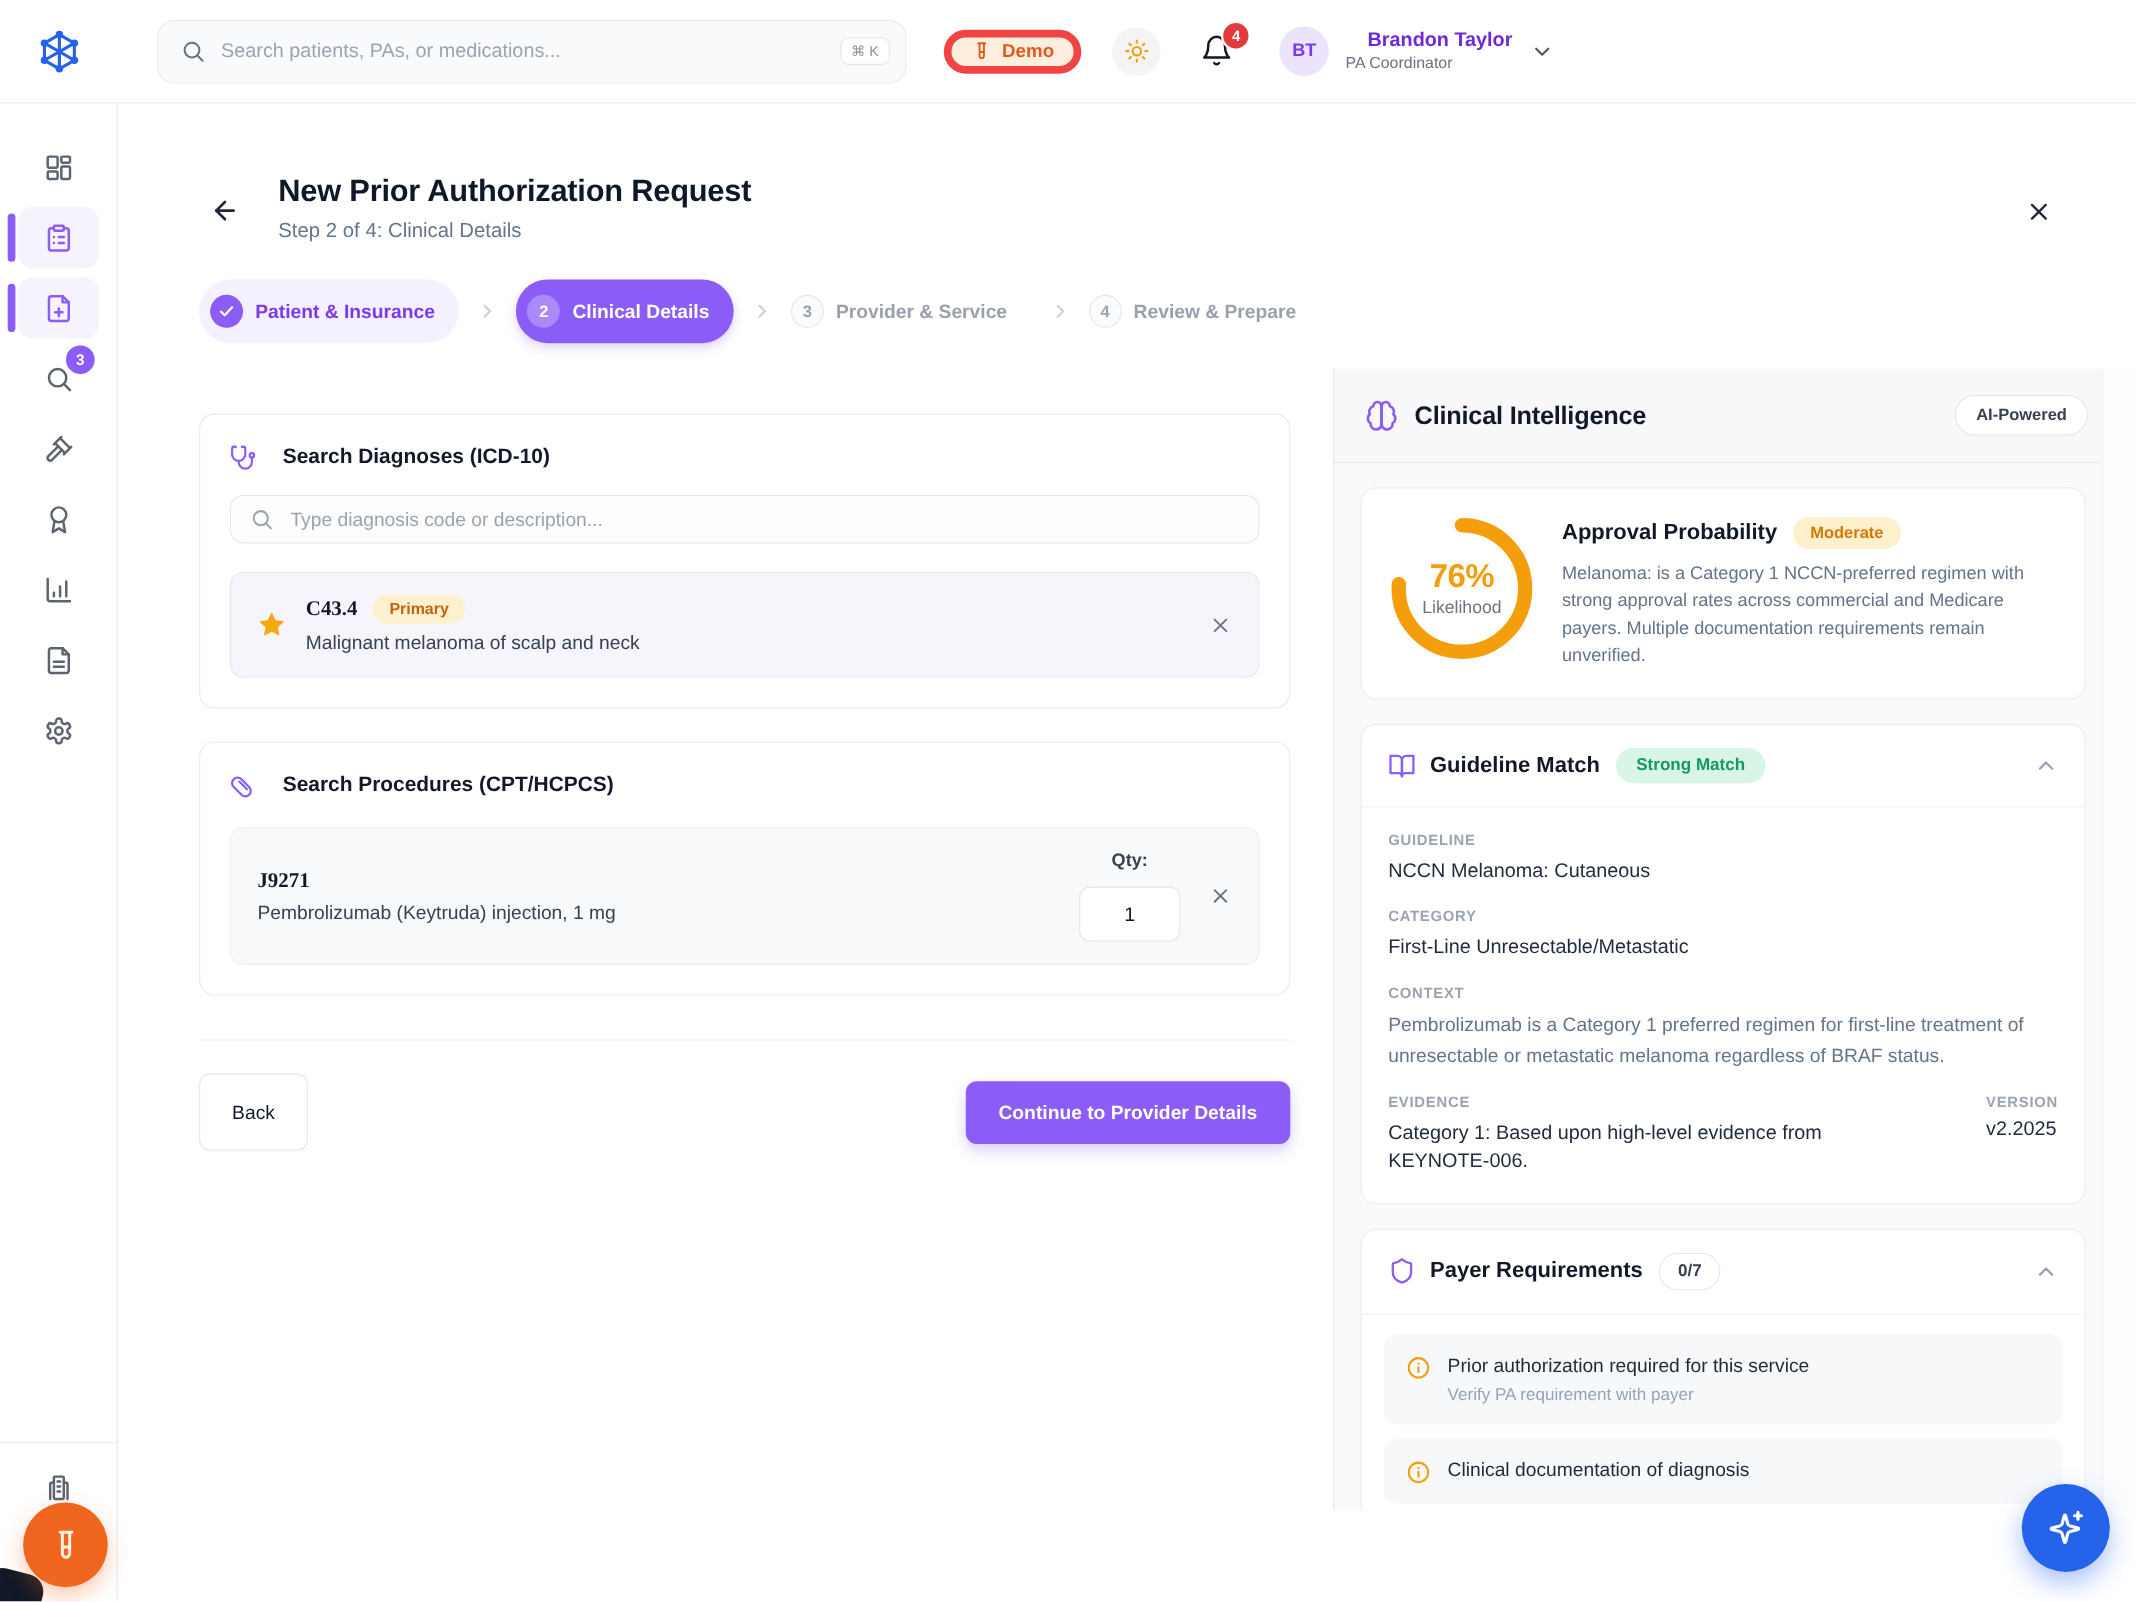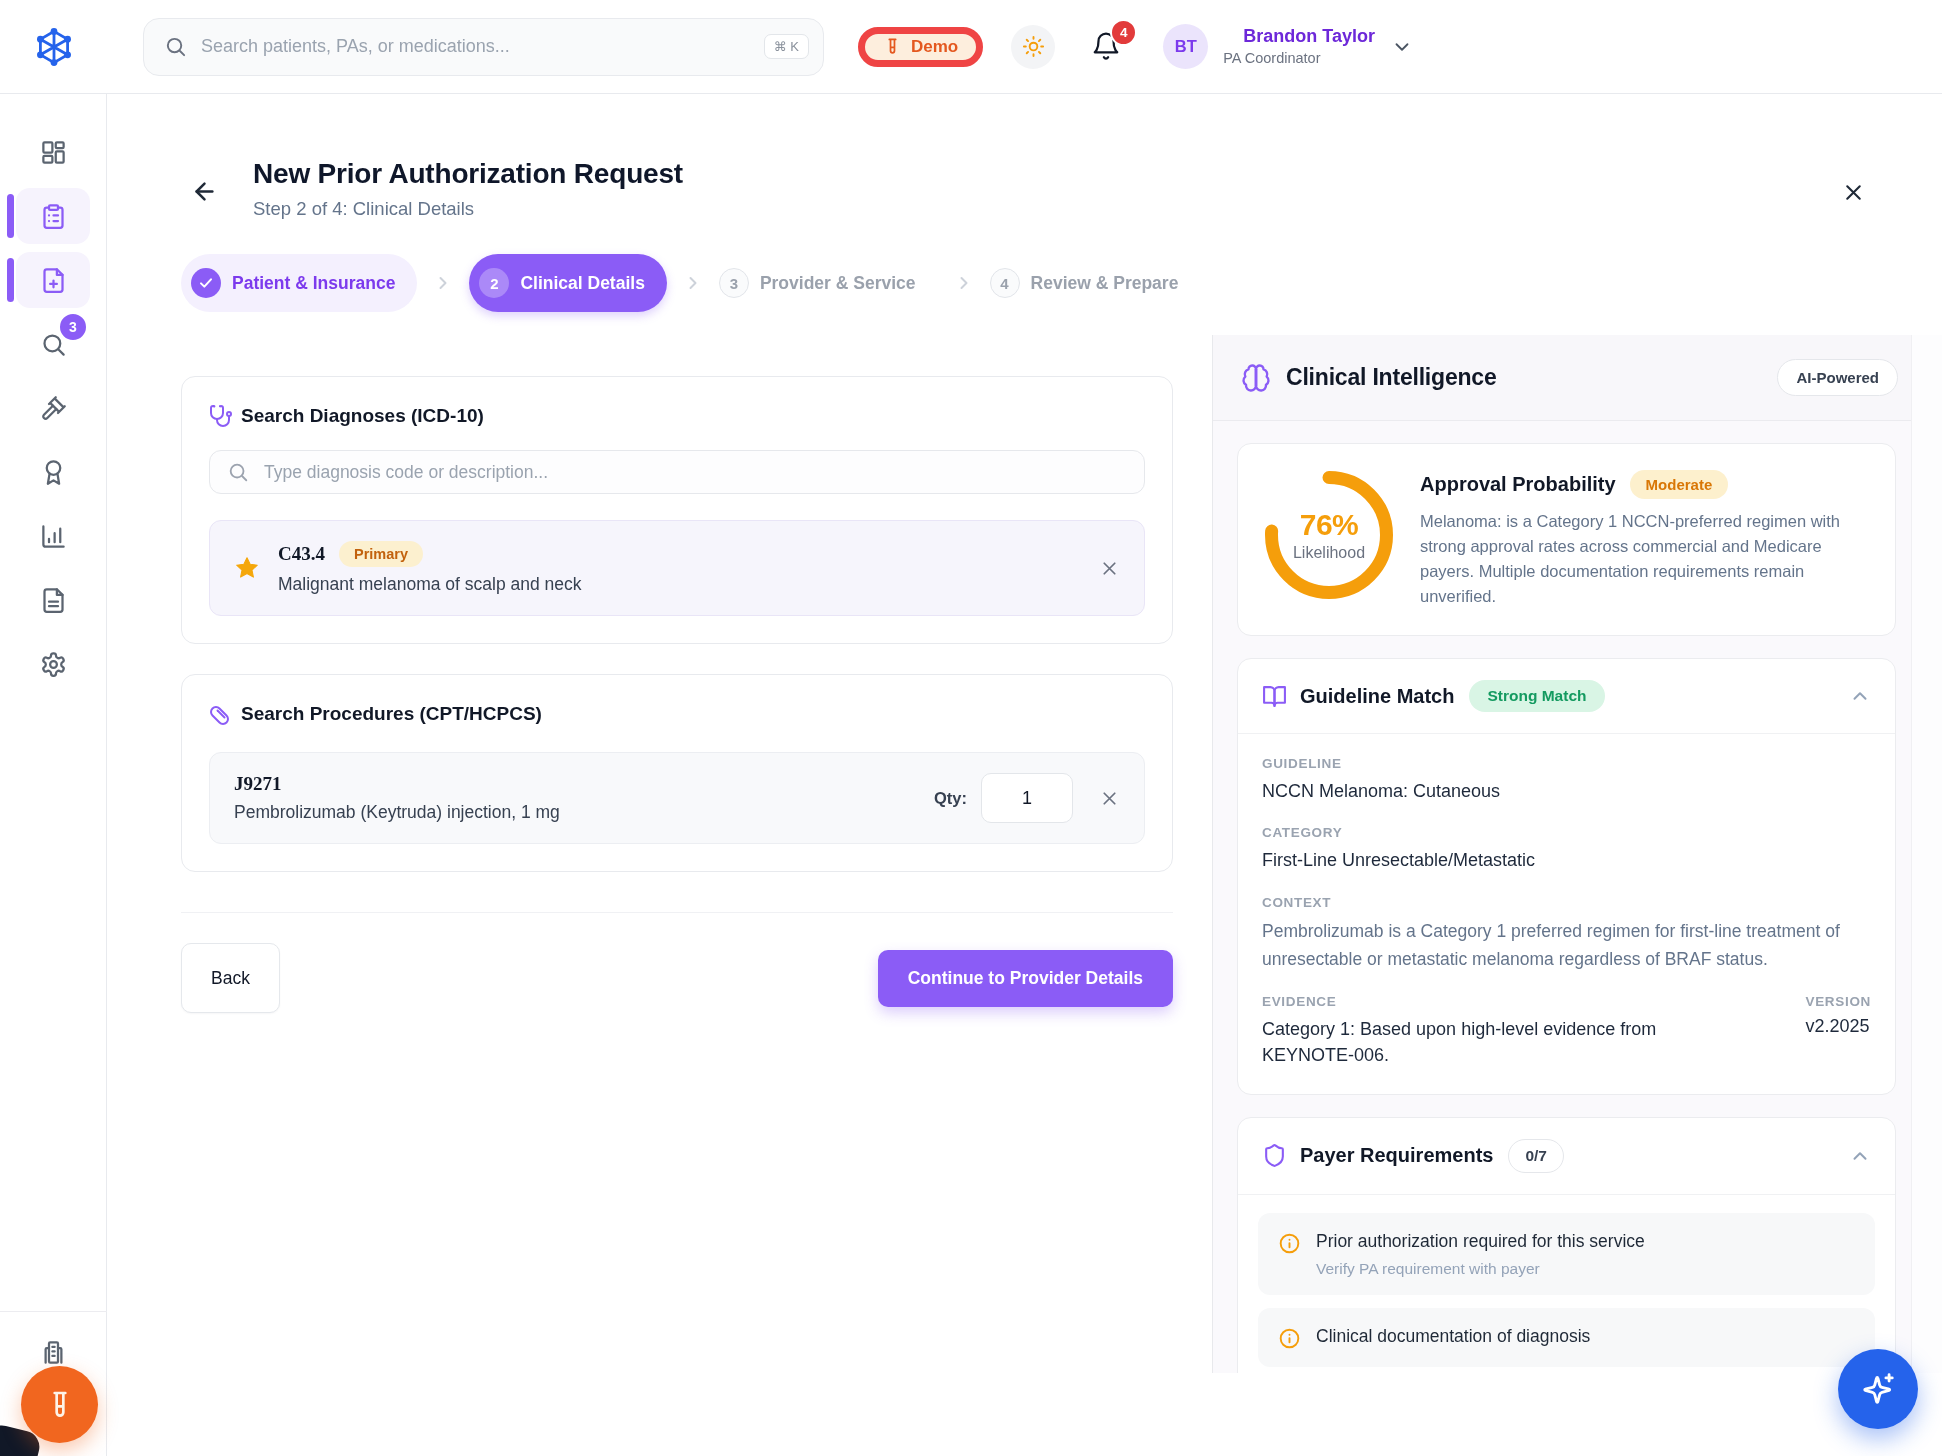--- a/index.html
+++ b/index.html
@@ -78,21 +78,21 @@
   .todo .step-circle { background:#fafbfc; border:1.5px solid #e2e5ea; color:#9aa1ac; }
   .step-label { font-size:17.5px; font-weight:600; white-space:nowrap; }
   .step-sep { color:#cdd2da; margin:0 16px; }
 
   
   .content-row { display:flex; margin-top:23px; height:1038px; }
   .form-col { width:1105px; padding:41px 39px 0 74px; }
 
   .card { background:#fff; border:1px solid #e8eaee; border-radius:14px; }
   .form-card { padding:27px 27px; margin-bottom:30px; }
-  .form-card-header { display:flex; align-items:center; gap:8px; margin-bottom:22px; color:#8b5cf6; }
+  .form-card-header { display:flex; align-items:center; gap:24px; margin-bottom:22px; color:#8b5cf6; }
   .form-card-title { font-size:19px; font-weight:700; color:#111827; }
   .search-input { position:relative; }
   .search-input input { width:100%; height:44px; border:1px solid #e6e8ec; border-radius:12px; background:#fdfdfe;
                         font-size:17.5px; color:#374151; padding:0 18px 0 54px; outline:none;
                         font-family:"Liberation Sans",sans-serif; }
   .search-input input::placeholder { color:#9aa3af; }
   .search-input.focused input { border:2.5px solid #8b5cf6; height:64px; border-radius:13px; background:#fff; }
   .input-search-icon { position:absolute; left:18px; top:50%; transform:translateY(-50%); color:#9ca3af; }
 
   .dx-item { margin-top:26px; background:#f6f5fc; border:1px solid #e9e5f7; border-radius:12px;
@@ -100,21 +100,21 @@
   .dx-star { color:#f5a70b; margin-right:18px; }
   .code-row { display:flex; align-items:center; gap:14px; }
   .code-text { font-family:Liberation Serif, serif; font-size:19px; font-weight:700; color:#111827; }
   .primary-badge { background:#fcf0cf; color:#c2620e; font-size:14.5px; font-weight:600;
                    border-radius:999px; padding:5px 15px; }
   .item-desc { font-size:17.5px; color:#374151; margin-top:7px; }
   .item-x { margin-left:auto; background:none; border:none; color:#6b7280; cursor:pointer; }
 
   .px-item { margin-top:26px; background:#f8f9fb; border:1px solid #eceef2; border-radius:12px;
              display:flex; align-items:center; padding:20px 24px; }
-  .qty-wrap { margin-left:auto; display:flex; align-items:center; gap:14px; }
+  .qty-wrap { margin-left:auto; display:flex; align-items:center; gap:14px;flex-direction:column; }
   .qty-label { font-size:16.5px; font-weight:600; color:#374151; }
   .qty-input { width:92px; height:50px; border:1px solid #e3e6ea; border-radius:10px; background:#fff;
                text-align:center; font-size:18px; color:#111827; outline:none; font-family:"Liberation Sans",sans-serif; }
   .px-x { margin-left:26px; background:none; border:none; color:#6b7280; cursor:pointer; }
 
   .actions-row { display:flex; align-items:center; justify-content:space-between; border-top:1px solid #f0f1f4;
                  margin-top:40px; padding-top:30px; }
   .btn-back { background:#fff; border:1px solid #e5e8ec; border-radius:10px; padding:0 29px; height:70px;
               font-size:17.5px; color:#111827; cursor:pointer; box-shadow:0 1px 2px rgba(16,24,40,.04);
               font-family:"Liberation Sans",sans-serif; }

